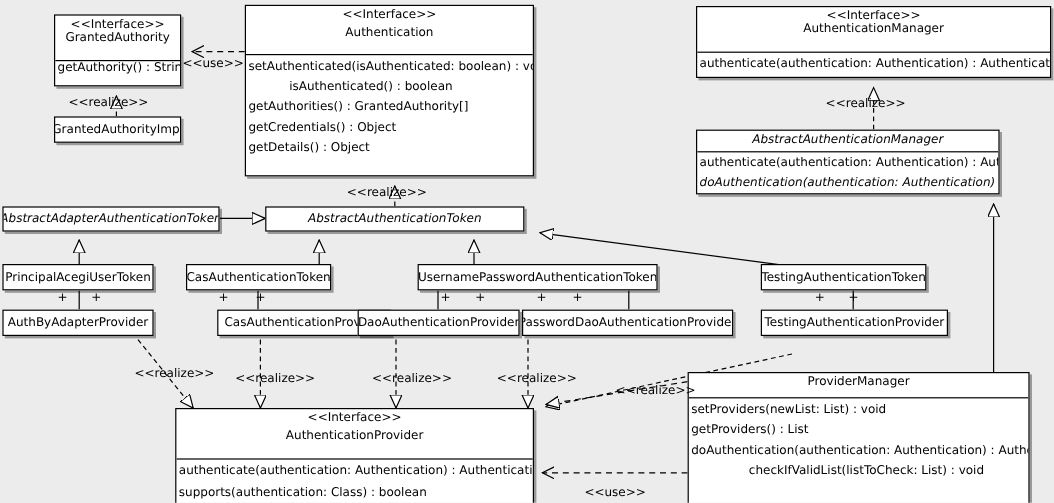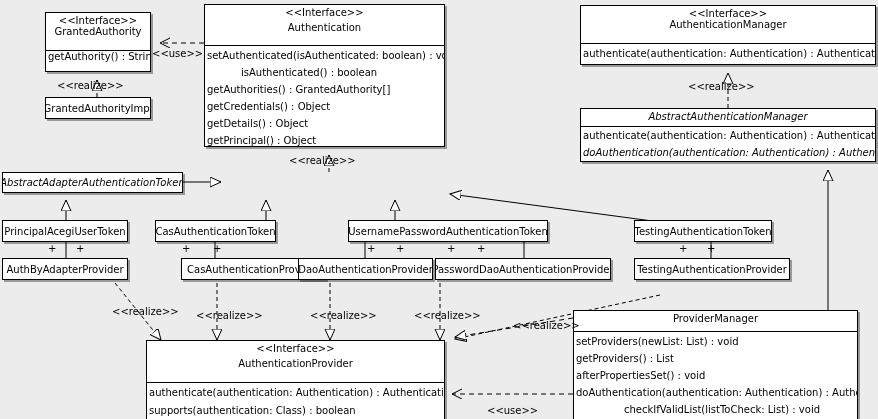--- a/index.html
+++ b/index.html
@@ -167,48 +167,50 @@
     <div class="hdr withops" style="height:41px;">
       <span class="stereo">&lt;&lt;Interface&gt;&gt;</span>
       <span class="cname" style="margin-top:4px;">Authentication</span>
     </div>
     <div class="ops" style="padding-top:1px;">
       <span class="op" style="line-height:17px;">setAuthenticated(isAuthenticated: boolean) : void</span>
       <span class="op" style="line-height:17px;padding-left:36px;">isAuthenticated() : boolean</span>
       <span class="op" style="line-height:17px;">getAuthorities() : GrantedAuthority[]</span>
       <span class="op" style="line-height:17px;">getCredentials() : Object</span>
       <span class="op" style="line-height:17px;">getDetails() : Object</span>
-      <span class="op" style="line-height:17px;">getPrincipal() : Object</span>
     </div>
   </div>
 
   <div class="uml" style="left:580px; top:5px; width:296px; height:60px;">
     <div class="hdr withops" style="height:38px;">
       <span class="stereo">&lt;&lt;Interface&gt;&gt;</span>
       <span class="cname">AuthenticationManager</span>
     </div>
     <div class="ops">
       <span class="op" style="line-height:19px;">authenticate(authentication: Authentication) : Authentication</span>
     </div>
   </div>
 
-  <div class="uml" style="left:580px; top:108px; width:296px; height:54px;">
+  <div class="uml" style="left:580px; top:108px; width:253px; height:54px;">
     <div class="hdr withops" style="height:18px;">
       <span class="cname abstract">AbstractAuthenticationManager</span>
     </div>
     <div class="ops">
       <span class="op" style="line-height:17px;">authenticate(authentication: Authentication) : Authentication</span>
       <span class="op abstract" style="line-height:17px;">doAuthentication(authentication: Authentication) : Authentication</span>
     </div>
   </div>
 
   <div class="uml simple" style="left:2px; top:172px; width:181px; height:21px;align-items:center;">
     <span class="cname abstract">AbstractAdapterAuthenticationToken</span>
   </div>
 
+  <div class="uml simple" style="left:221px; top:172px; width:216px; height:21px;">
+    <span class="cname abstract">AbstractAuthenticationToken</span>
+  </div>
 
   <div class="uml simple" style="left:2px; top:220px; width:126px; height:22px;">
     <span class="cname">PrincipalAcegiUserToken</span>
   </div>
 
   <div class="uml simple" style="left:155px; top:220px; width:121px; height:22px;">
     <span class="cname">CasAuthenticationToken</span>
   </div>
 
   <div class="uml simple" style="left:348px; top:220px; width:200px; height:22px;">
@@ -250,21 +252,20 @@
     </div>
   </div>
 
   <div class="uml" style="left:573px; top:310px; width:285px; height:112px;">
     <div class="hdr withops" style="height:21px;">
       <span class="cname">ProviderManager</span>
     </div>
     <div class="ops" style="padding-top:1px;">
       <span class="op" style="line-height:17px;">setProviders(newList: List) : void</span>
       <span class="op" style="line-height:17px;">getProviders() : List</span>
-      <span class="op" style="line-height:17px;">afterPropertiesSet() : void</span>
       <span class="op" style="line-height:17px;">doAuthentication(authentication: Authentication) : Authentication</span>
       <span class="op" style="line-height:17px;margin-left:48px;">checkIfValidList(listToCheck: List) : void</span>
     </div>
   </div>
 
   <span class="elabel" style="left:152px; top:48px;">&lt;&lt;use&gt;&gt;</span>
   <span class="elabel" style="left:57px; top:80px;">&lt;&lt;realize&gt;&gt;</span>
   <span class="elabel" style="left:289px; top:155px;">&lt;&lt;realize&gt;&gt;</span>
   <span class="elabel" style="left:688px; top:81px;">&lt;&lt;realize&gt;&gt;</span>
   <span class="elabel" style="left:112px; top:306px;">&lt;&lt;realize&gt;&gt;</span>

